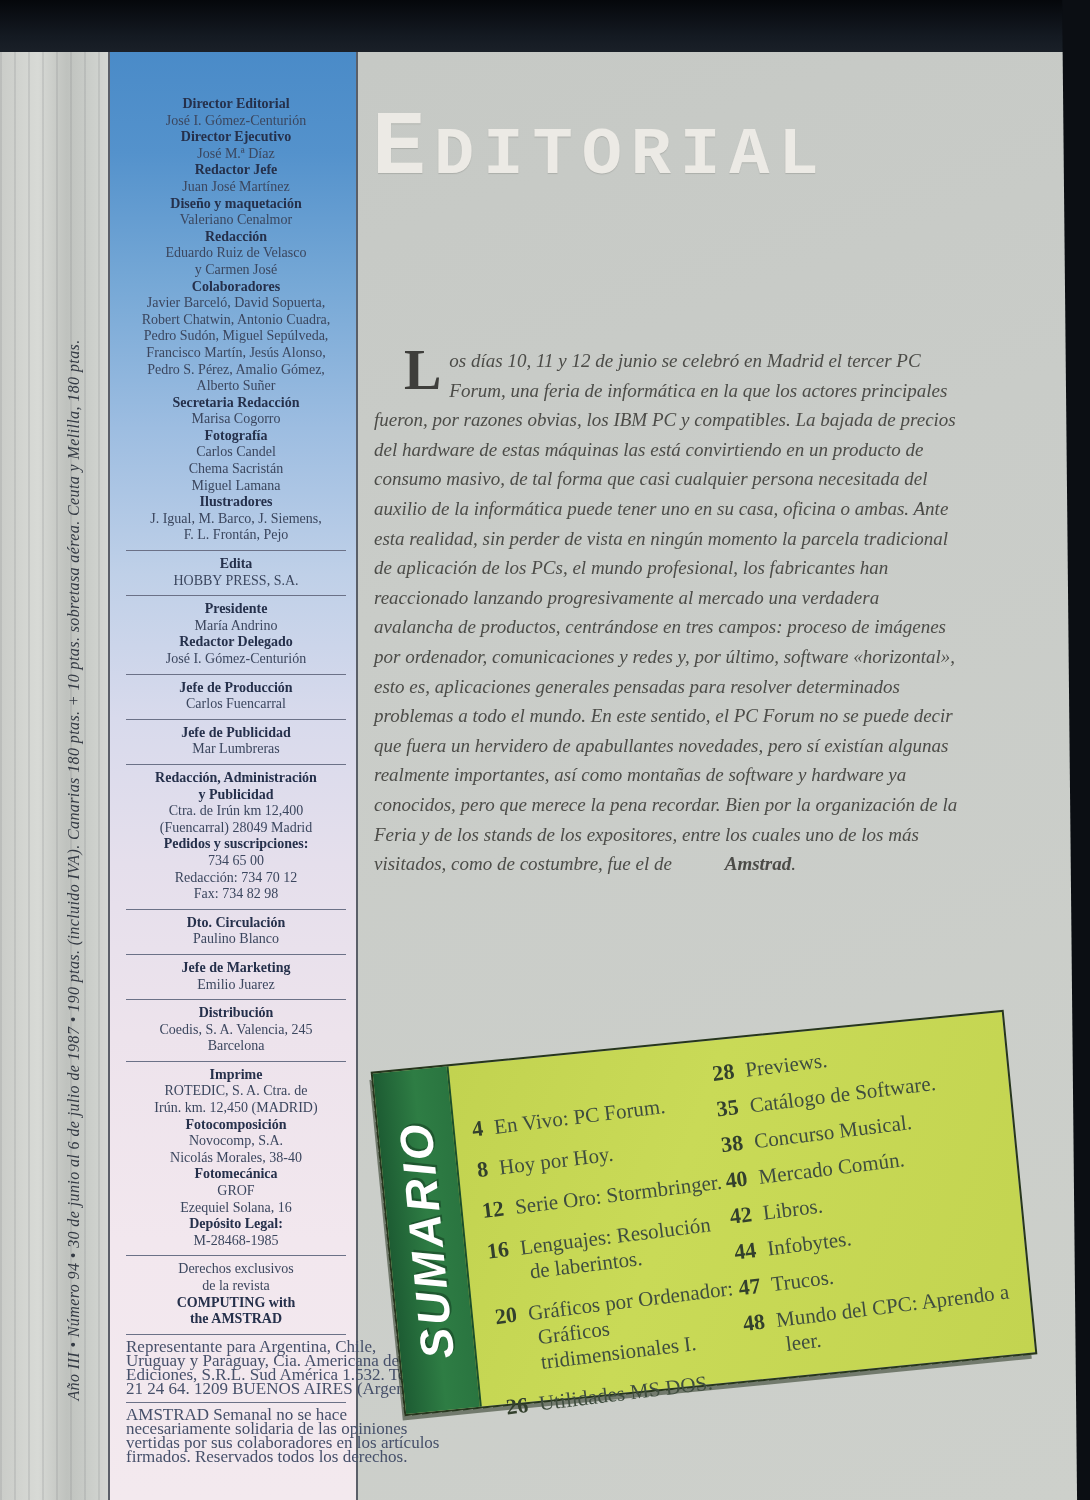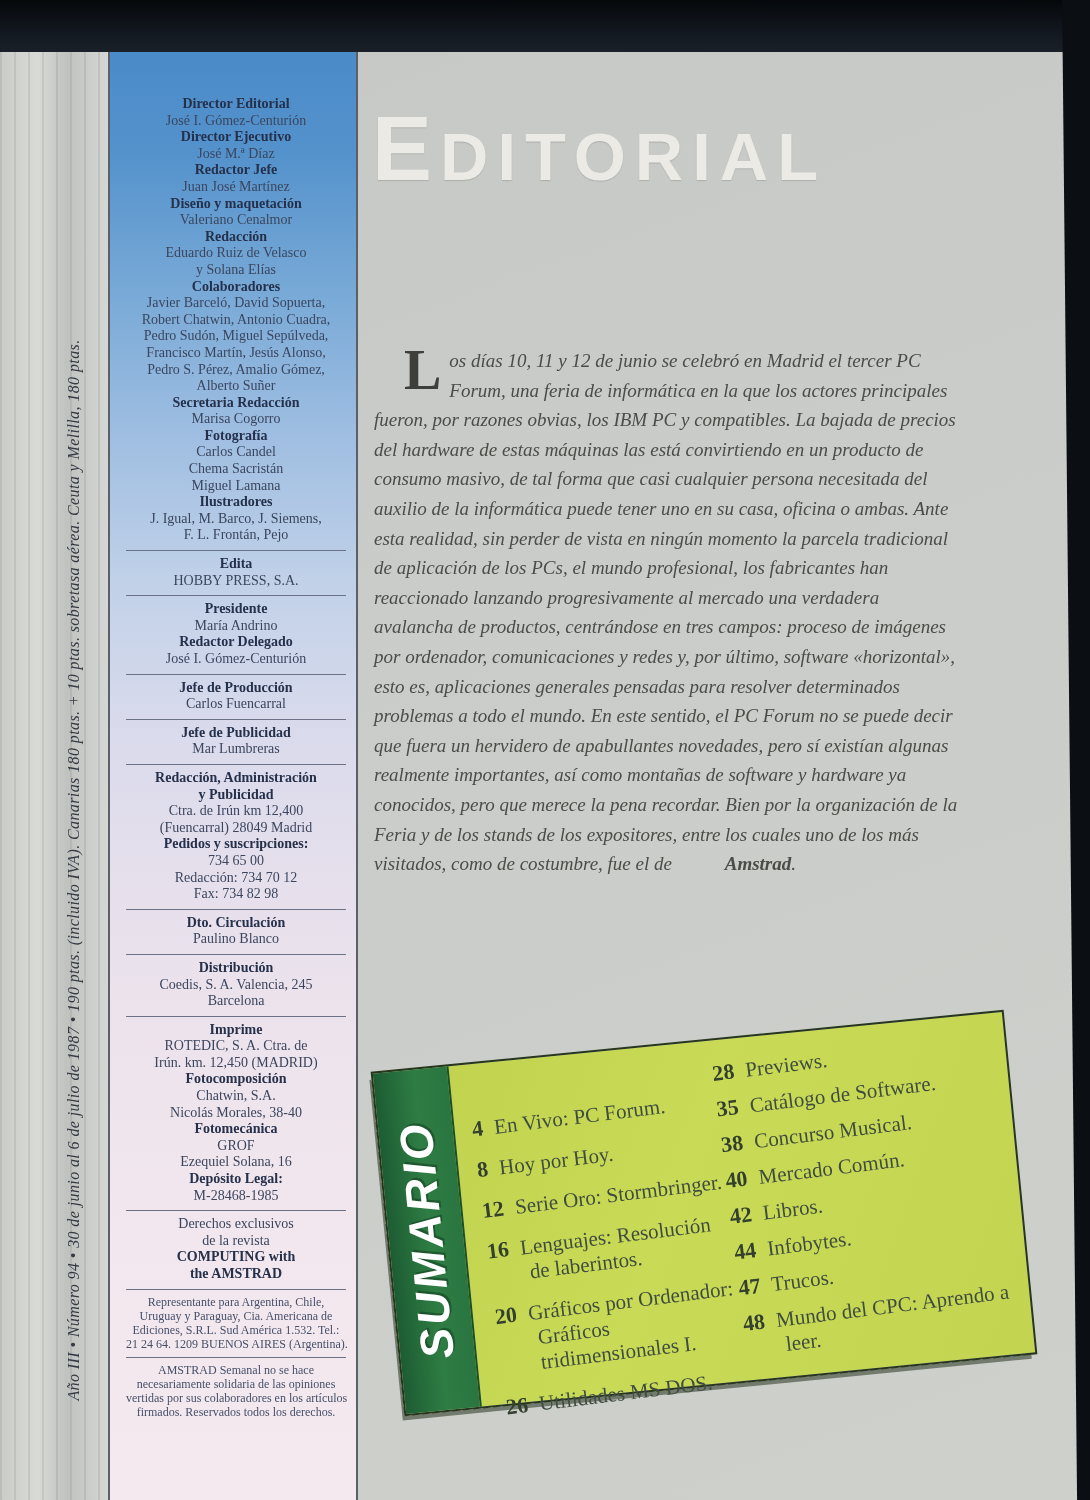--- a/index.html
+++ b/index.html
@@ -30,24 +30,24 @@
     border-left:2px solid #5a5f68;border-right:2px solid #5a5f68;
     background:linear-gradient(180deg,
       #4a8bc8 0%,#5492cc 7%,#76a8d6 16%,#9dbde1 26%,#bfd0e8 36%,
       #d8daec 46%,#e5dfec 56%,#ede3ec 68%,#f2e7ee 82%,#f3e9ee 100%);
     text-align:center;color:#3b465e;
   }
   .m-sec{font-size:14px;line-height:16.6px;}
   .m-sec + .m-sec{border-top:1px solid #6b7187;margin:6px 6px 0 6px;padding-top:5px;}
   .m-line{white-space:nowrap;}
   .m-bold{font-weight:bold;color:#25304b;}
-  .m-small{font-size:12px;line-height:14px;color:#46506a;}
+  .m-small{font-size:17px;line-height:14px;color:#46506a;}
   
   .title{position:absolute;left:372px;top:98px;color:#eceae5;
-    font-family:Liberation Sans, sans-serif;font-weight:bold;white-space:nowrap;
+    font-family:Liberation Mono, monospace;font-weight:bold;white-space:nowrap;
     text-shadow:0 1px 1px rgba(90,90,88,.25);}
   .title .t-init{font-size:90px;letter-spacing:8px;}
   .title .t-rest{font-size:67px;letter-spacing:9px;}
   .body-copy{
     position:absolute;left:374px;top:346px;width:584px;
     font-style:italic;font-size:19px;line-height:29.6px;color:#4c4c48;
     text-align:left;
   }
   .dropcap{
     float:left;font-style:normal;font-weight:bold;font-size:56px;line-height:42px;
@@ -102,21 +102,21 @@
           <div class="m-line m-bold">Director Editorial</div>
           <div class="m-line">José I. Gómez-Centurión</div>
           <div class="m-line m-bold">Director Ejecutivo</div>
           <div class="m-line">José M.ª Díaz</div>
           <div class="m-line m-bold">Redactor Jefe</div>
           <div class="m-line">Juan José Martínez</div>
           <div class="m-line m-bold">Diseño y maquetación</div>
           <div class="m-line">Valeriano Cenalmor</div>
           <div class="m-line m-bold">Redacción</div>
           <div class="m-line">Eduardo Ruiz de Velasco</div>
-          <div class="m-line">y Solana Elías</div>
+          <div class="m-line">y Carmen José</div>
           <div class="m-line m-bold">Colaboradores</div>
           <div class="m-line">Javier Barceló, David Sopuerta,</div>
           <div class="m-line">Robert Chatwin, Antonio Cuadra,</div>
           <div class="m-line">Pedro Sudón, Miguel Sepúlveda,</div>
           <div class="m-line">Francisco Martín, Jesús Alonso,</div>
           <div class="m-line">Pedro S. Pérez, Amalio Gómez,</div>
           <div class="m-line">Alberto Suñer</div>
           <div class="m-line m-bold">Secretaria Redacción</div>
           <div class="m-line">Marisa Cogorro</div>
           <div class="m-line m-bold">Fotografía</div>
@@ -153,30 +153,34 @@
           <div class="m-line m-bold">Pedidos y suscripciones:</div>
           <div class="m-line">734 65 00</div>
           <div class="m-line">Redacción: 734 70 12</div>
           <div class="m-line">Fax: 734 82 98</div>
         </div>
         <div class="m-sec">
           <div class="m-line m-bold">Dto. Circulación</div>
           <div class="m-line">Paulino Blanco</div>
         </div>
         <div class="m-sec">
+          <div class="m-line m-bold">Jefe de Marketing</div>
+          <div class="m-line">Emilio Juarez</div>
+        </div>
+        <div class="m-sec">
           <div class="m-line m-bold">Distribución</div>
           <div class="m-line">Coedis, S. A. Valencia, 245</div>
           <div class="m-line">Barcelona</div>
         </div>
         <div class="m-sec">
           <div class="m-line m-bold">Imprime</div>
           <div class="m-line">ROTEDIC, S. A. Ctra. de</div>
           <div class="m-line">Irún. km. 12,450 (MADRID)</div>
           <div class="m-line m-bold">Fotocomposición</div>
-          <div class="m-line">Chatwin, S.A.</div>
+          <div class="m-line">Novocomp, S.A.</div>
           <div class="m-line">Nicolás Morales, 38-40</div>
           <div class="m-line m-bold">Fotomecánica</div>
           <div class="m-line">GROF</div>
           <div class="m-line">Ezequiel Solana, 16</div>
           <div class="m-line m-bold">Depósito Legal:</div>
           <div class="m-line">M-28468-1985</div>
         </div>
         <div class="m-sec">
           <div class="m-line">Derechos exclusivos</div>
           <div class="m-line">de la revista</div>

